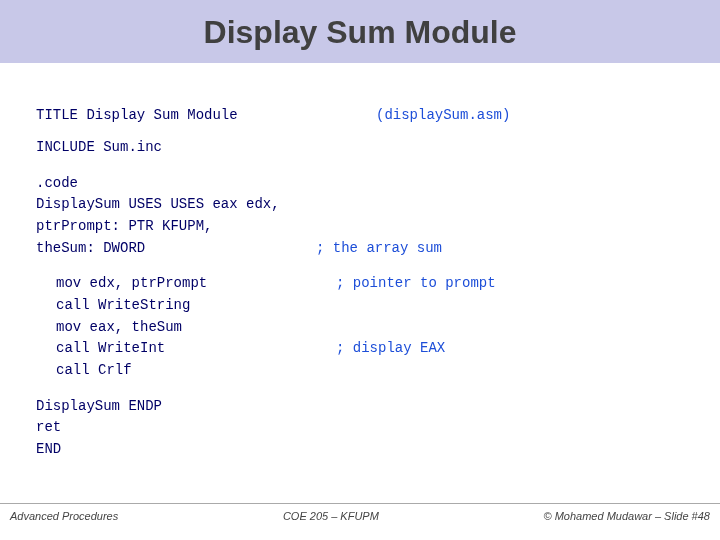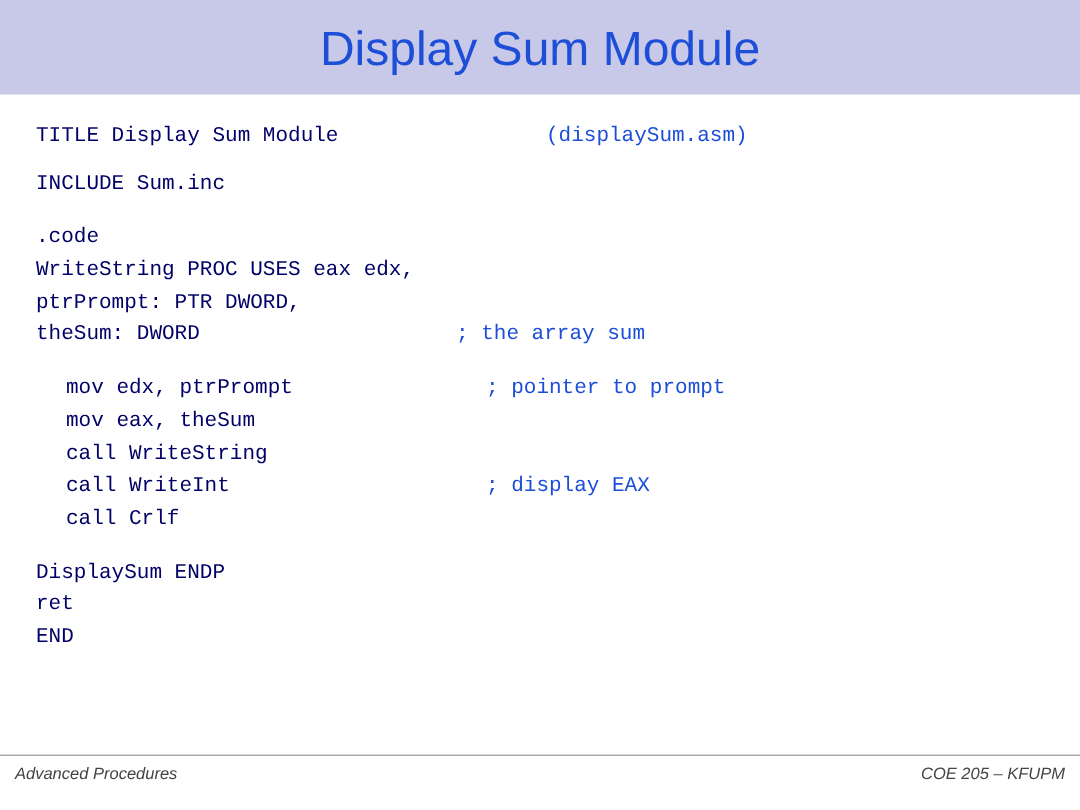--- a/index.html
+++ b/index.html
@@ -22,31 +22,32 @@
 
     .title-bar {
       background: #c8c8e8;
       text-align: center;
       padding: 14px 20px 12px 20px;
       border-bottom: none;
     }
 
     .title-bar h1 {
       font-size: 32px;
-      font-weight: normal;
-      color: #1d4ed8;
+      font-weight: bold;
+      color: #404040;
       font-family: Arial, Helvetica, sans-serif;
     }
 
     .content {
       flex: 1;
-      padding: 18px 36px 10px 24px;
+      padding: 18px 36px 10px 36px;
       display: flex;
       flex-direction: column;
       gap: 0;
+      justify-content: center;
     }
 
     .code-block {
       font-family: 'Courier New', Courier, monospace;
       font-size: 14px;
       color: #000066;
       line-height: 1.55;
     }
 
     .title-line {
@@ -118,52 +119,53 @@
         <span class="code-left">TITLE Display Sum Module</span>
         <span class="code-comment">(displaySum.asm)</span>
       </div>
 
       <div class="include-line">
         <span>INCLUDE Sum.inc</span>
       </div>
 
       <div class="proc-section">
         <div>.code</div>
-        <div>WriteString PROC USES eax edx,</div>
+        <div>DisplaySum USES USES eax edx,</div>
         <div class="inline-row">
-          <span style="min-width:280px">    ptrPrompt: PTR DWORD,</span>
+          <span style="min-width:280px">    ptrPrompt: PTR KFUPM,</span>
         </div>
         <div class="inline-row">
           <span style="min-width:280px">    theSum: DWORD</span>
           <span class="code-comment">; the array sum</span>
         </div>
       </div>
 
       <div class="instruction-section">
         <div class="inline-row">
           <span style="min-width:280px">    mov   edx, ptrPrompt</span>
           <span class="code-comment">; pointer to prompt</span>
         </div>
+        <div>    call  WriteString</div>
         <div>    mov   eax, theSum</div>
-        <div>    call  WriteString</div>
         <div class="inline-row">
           <span style="min-width:280px">    call  WriteInt</span>
           <span class="code-comment">; display EAX</span>
         </div>
         <div>    call  Crlf</div>
       </div>
 
       <div class="end-section">
         <div>DisplaySum ENDP</div>
         <div>    ret</div>
         <div>END</div>
       </div>
 
     </div>
 
   </div>
 
   <div class="footer">
     <span class="footer-text">Advanced Procedures</span>
     <span class="footer-text">COE 205 – KFUPM</span>
+    <span class="footer-text">© Mohamed Mudawar – Slide #48</span>
   </div>
 
 </div>
 
 </body></html>

